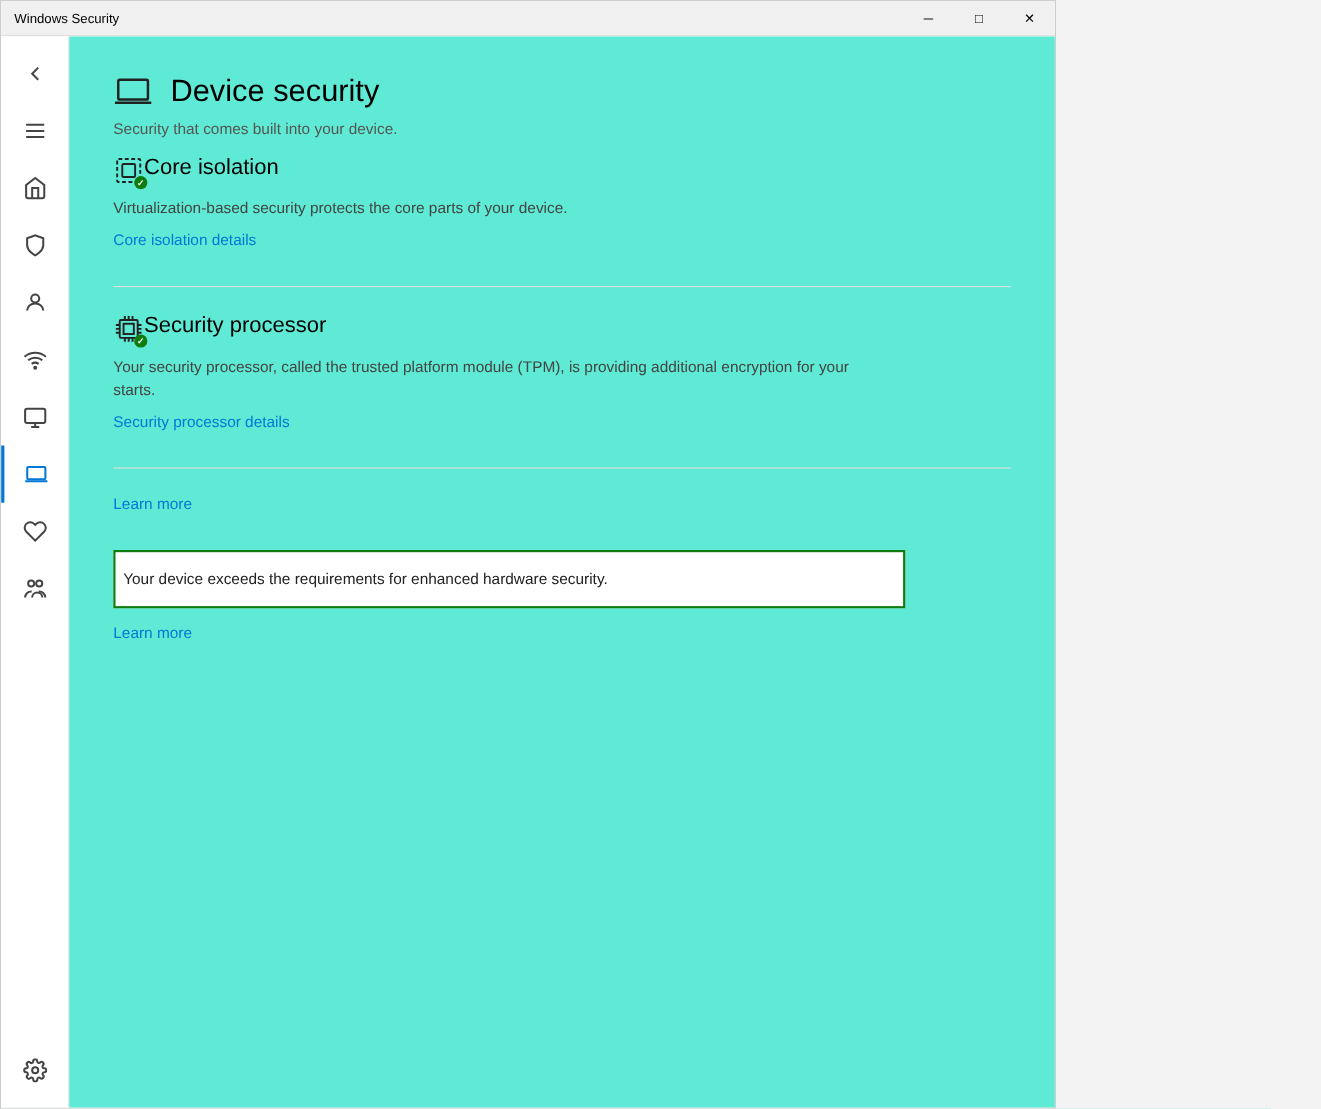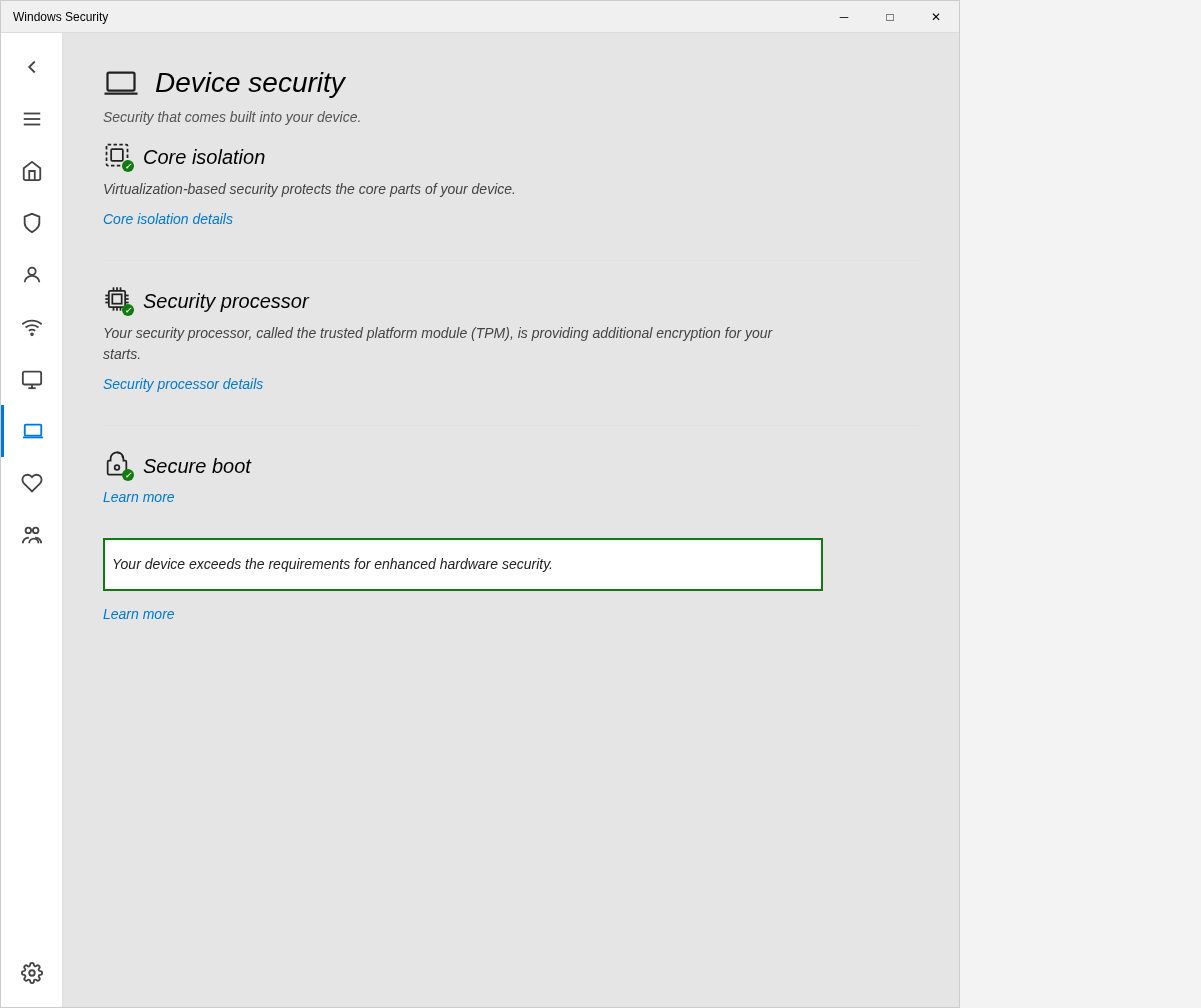--- a/index.html
+++ b/index.html
@@ -99,22 +99,21 @@
     .sidebar-bottom {
       margin-top: auto;
       margin-bottom: 8px;
     }
 
     
     .content {
       flex: 1;
       overflow-y: auto;
       padding: 32px 40px 40px 40px;
-      background: #e5e5e5;
-      font-style: italic;
+      background: #5eead4;
     }
 
     
     .page-header {
       display: flex;
       align-items: center;
       gap: 16px;
       margin-bottom: 8px;
     }
 
@@ -137,22 +136,21 @@
       margin-top: 6px;
     }
 
     
     .section {
       margin-bottom: 32px;
     }
 
     .section-header {
       display: flex;
-      align-items: flex-end;
-      gap: 12px;
+      align-items: flex-start;
       margin-bottom: 10px;
     }
 
     .section-icon {
       width: 28px;
       height: 28px;
       color: #222;
       flex-shrink: 0;
     }
 
@@ -379,31 +377,20 @@
           <h2 class="section-title">Security processor</h2>
         </div>
         <p class="section-desc">Your security processor, called the trusted platform module (TPM), is providing additional encryption for your starts.</p>
         <a class="section-link">Security processor details</a>
       </div>
 
       <hr class="section-divider">
 
       
       <div class="section">
-        <div class="section-header">
-          <div class="icon-with-badge">
-            <svg class="section-icon" viewBox="0 0 24 24" fill="none" stroke="currentColor" stroke-width="1.5">
-              <path d="M12 2C9 2 6.5 4.5 6.5 7.5V9H5a1 1 0 0 0-1 1v10a1 1 0 0 0 1 1h14a1 1 0 0 0 1-1V10a1 1 0 0 0-1-1h-1.5V7.5C17.5 4.5 15 2 12 2z"></path>
-              <path d="M12 2 A5 5 0 0 1 17 7" stroke-dasharray="3 2"></path>
-              <circle cx="12" cy="15" r="2"></circle>
-            </svg>
-            <div class="icon-badge"></div>
-          </div>
-          <h2 class="section-title">Secure boot</h2>
-        </div>
         <a class="section-link">Learn more</a>
       </div>
 
       
       <div class="info-box">
         <p class="info-box-text">Your device exceeds the requirements for enhanced hardware security.</p>
       </div>
       <a class="section-link">Learn more</a>
 
     </main>

